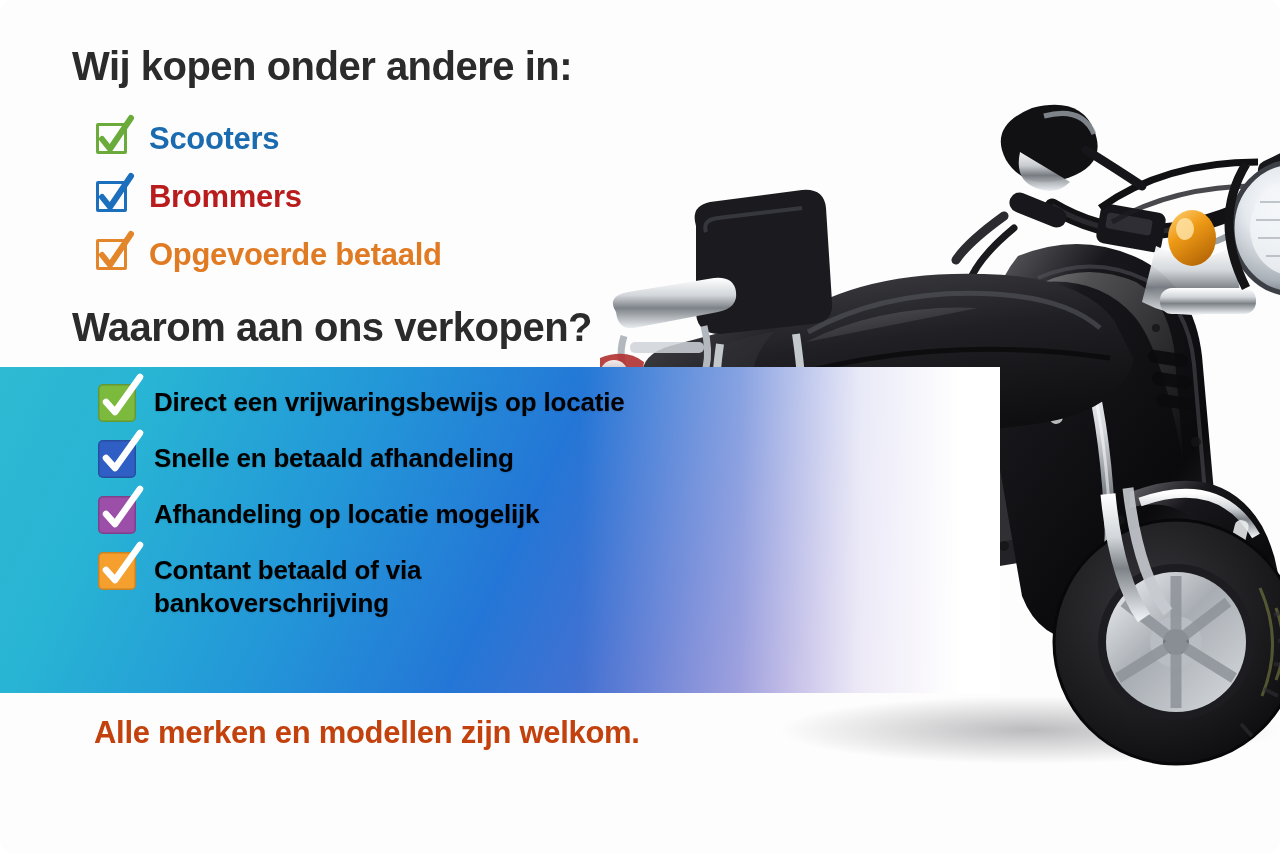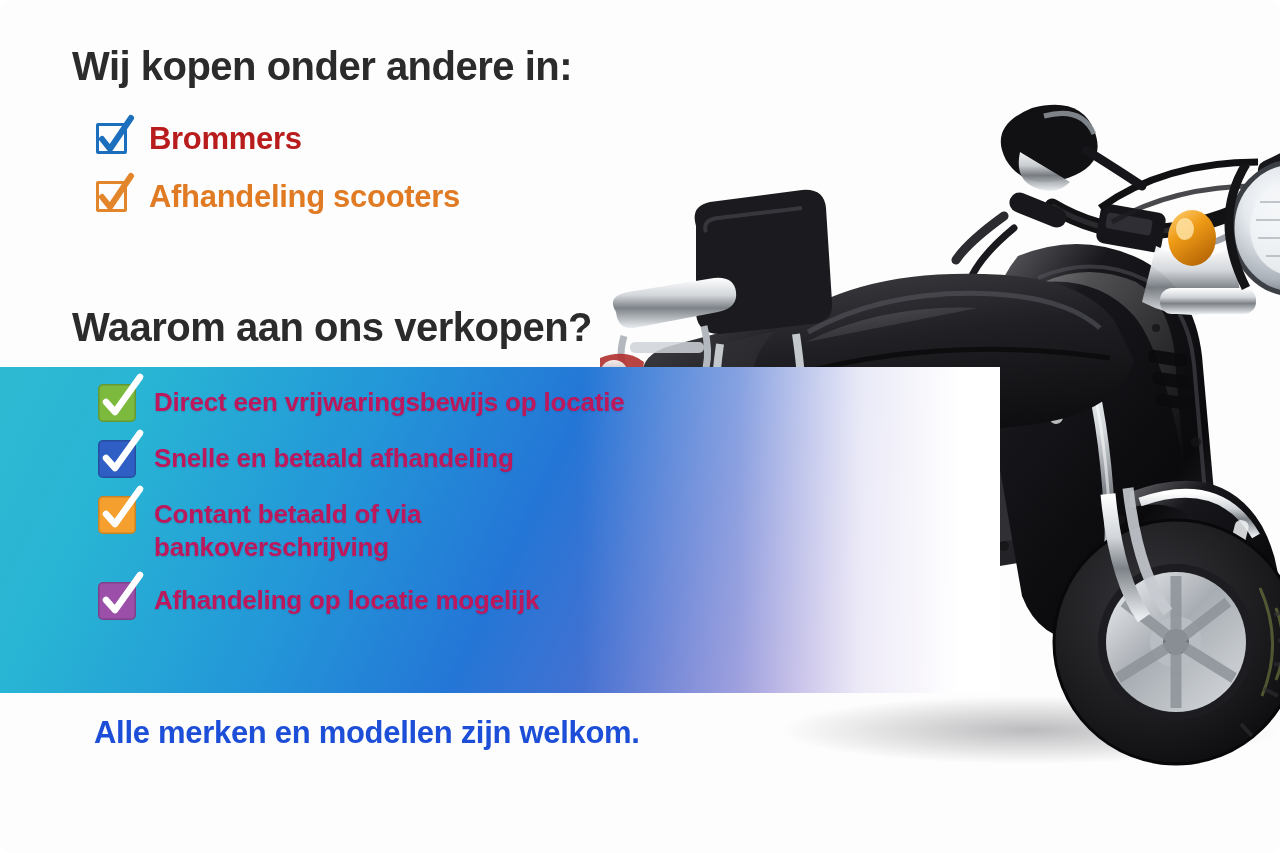--- a/index.html
+++ b/index.html
@@ -116,21 +116,21 @@
     width: 560px;
   }
   .band-item {
     display: flex;
     align-items: flex-start;
     margin-bottom: 18px;
   }
   .band-item .label {
     font-size: 26px;
     font-weight: bold;
-    color: #be185d;
+    color: #000000;
     line-height: 1.27;
     letter-spacing: -0.2px;
     margin-left: 18px;
     text-shadow: 0 1px 2px rgba(0,0,0,0.12);
     padding-top: 2px;
   }
   .cb-filled {
     width: 38px;
     height: 38px;
     flex: 0 0 38px;
@@ -139,21 +139,21 @@
     box-shadow: inset 0 0 0 1.5px rgba(0,0,0,0.18);
   }
   .cb-filled svg { position: absolute; left: -2px; top: -9px; overflow: visible; }
 
   #footer-note {
     position: absolute;
     left: 94px;
     top: 715px;
     font-size: 31px;
     font-weight: bold;
-    color: #1d4ed8;
+    color: #c2410c;
     letter-spacing: -0.3px;
     white-space: nowrap;
   }
 </style>
 </head>
 <body>
 
 <div id="stage">
 
   <div id="scooter-art">
@@ -386,36 +386,45 @@
       <ellipse cx="14" cy="284" rx="14" ry="14" fill="url(#chromeG)" opacity="0.9"></ellipse>
     </svg>
   </div>
 
   <div id="benefit-band"></div>
 
   <div class="heading" id="heading-buy">Wij kopen onder andere in:</div>
 
   <ul class="top-list">
     <li class="top-item">
+      <span class="cb-outline" style="color:#6aab3c">
+        <span class="box"></span>
+        <svg width="40" height="40" viewBox="0 0 40 40">
+          <path d="M7 20 L15 30 L36 -1" fill="none" stroke="#6aab3c" stroke-width="6" stroke-linecap="round" stroke-linejoin="round"></path>
+        </svg>
+      </span>
+      <span class="label" style="color:#1a6bb0">Scooters</span>
+    </li>
+    <li class="top-item">
       <span class="cb-outline" style="color:#1c6fbd">
         <span class="box"></span>
         <svg width="40" height="40" viewBox="0 0 40 40">
           <path d="M7 20 L15 30 L36 -1" fill="none" stroke="#1c6fbd" stroke-width="6" stroke-linecap="round" stroke-linejoin="round"></path>
         </svg>
       </span>
       <span class="label" style="color:#b91c1c">Brommers</span>
     </li>
     <li class="top-item">
       <span class="cb-outline" style="color:#e2852b">
         <span class="box"></span>
         <svg width="40" height="40" viewBox="0 0 40 40">
           <path d="M7 20 L15 30 L36 -1" fill="none" stroke="#e2852b" stroke-width="6" stroke-linecap="round" stroke-linejoin="round"></path>
         </svg>
       </span>
-      <span class="label" style="color:#e07b24">Afhandeling scooters</span>
+      <span class="label" style="color:#e07b24">Opgevoerde betaald</span>
     </li>
   </ul>
 
   <div class="heading" id="heading-why">Waarom aan ons verkopen?</div>
 
   <ul class="band-list">
     <li class="band-item">
       <span class="cb-filled" style="background:#7cba3d">
         <svg width="48" height="48" viewBox="0 0 48 48">
           <path d="M10 27 L19 37 L44 2" fill="none" stroke="#ffffff" stroke-width="6.5" stroke-linecap="round" stroke-linejoin="round"></path>
@@ -425,32 +434,32 @@
     </li>
     <li class="band-item">
       <span class="cb-filled" style="background:#2f5fc4">
         <svg width="48" height="48" viewBox="0 0 48 48">
           <path d="M10 27 L19 37 L44 2" fill="none" stroke="#ffffff" stroke-width="6.5" stroke-linecap="round" stroke-linejoin="round"></path>
         </svg>
       </span>
       <span class="label">Snelle en betaald afhandeling</span>
     </li>
     <li class="band-item">
+      <span class="cb-filled" style="background:#9b4fa8">
+        <svg width="48" height="48" viewBox="0 0 48 48">
+          <path d="M10 27 L19 37 L44 2" fill="none" stroke="#ffffff" stroke-width="6.5" stroke-linecap="round" stroke-linejoin="round"></path>
+        </svg>
+      </span>
+      <span class="label">Afhandeling op locatie mogelijk</span>
+    </li>
+    <li class="band-item">
       <span class="cb-filled" style="background:#f5a02e">
         <svg width="48" height="48" viewBox="0 0 48 48">
           <path d="M10 27 L19 37 L44 2" fill="none" stroke="#ffffff" stroke-width="6.5" stroke-linecap="round" stroke-linejoin="round"></path>
         </svg>
       </span>
       <span class="label">Contant betaald of via bankoverschrijving</span>
     </li>
-    <li class="band-item">
-      <span class="cb-filled" style="background:#9b4fa8">
-        <svg width="48" height="48" viewBox="0 0 48 48">
-          <path d="M10 27 L19 37 L44 2" fill="none" stroke="#ffffff" stroke-width="6.5" stroke-linecap="round" stroke-linejoin="round"></path>
-        </svg>
-      </span>
-      <span class="label">Afhandeling op locatie mogelijk</span>
-    </li>
   </ul>
 
   <div id="footer-note">Alle merken en modellen zijn welkom.</div>
 
 </div>
 
 </body></html>

